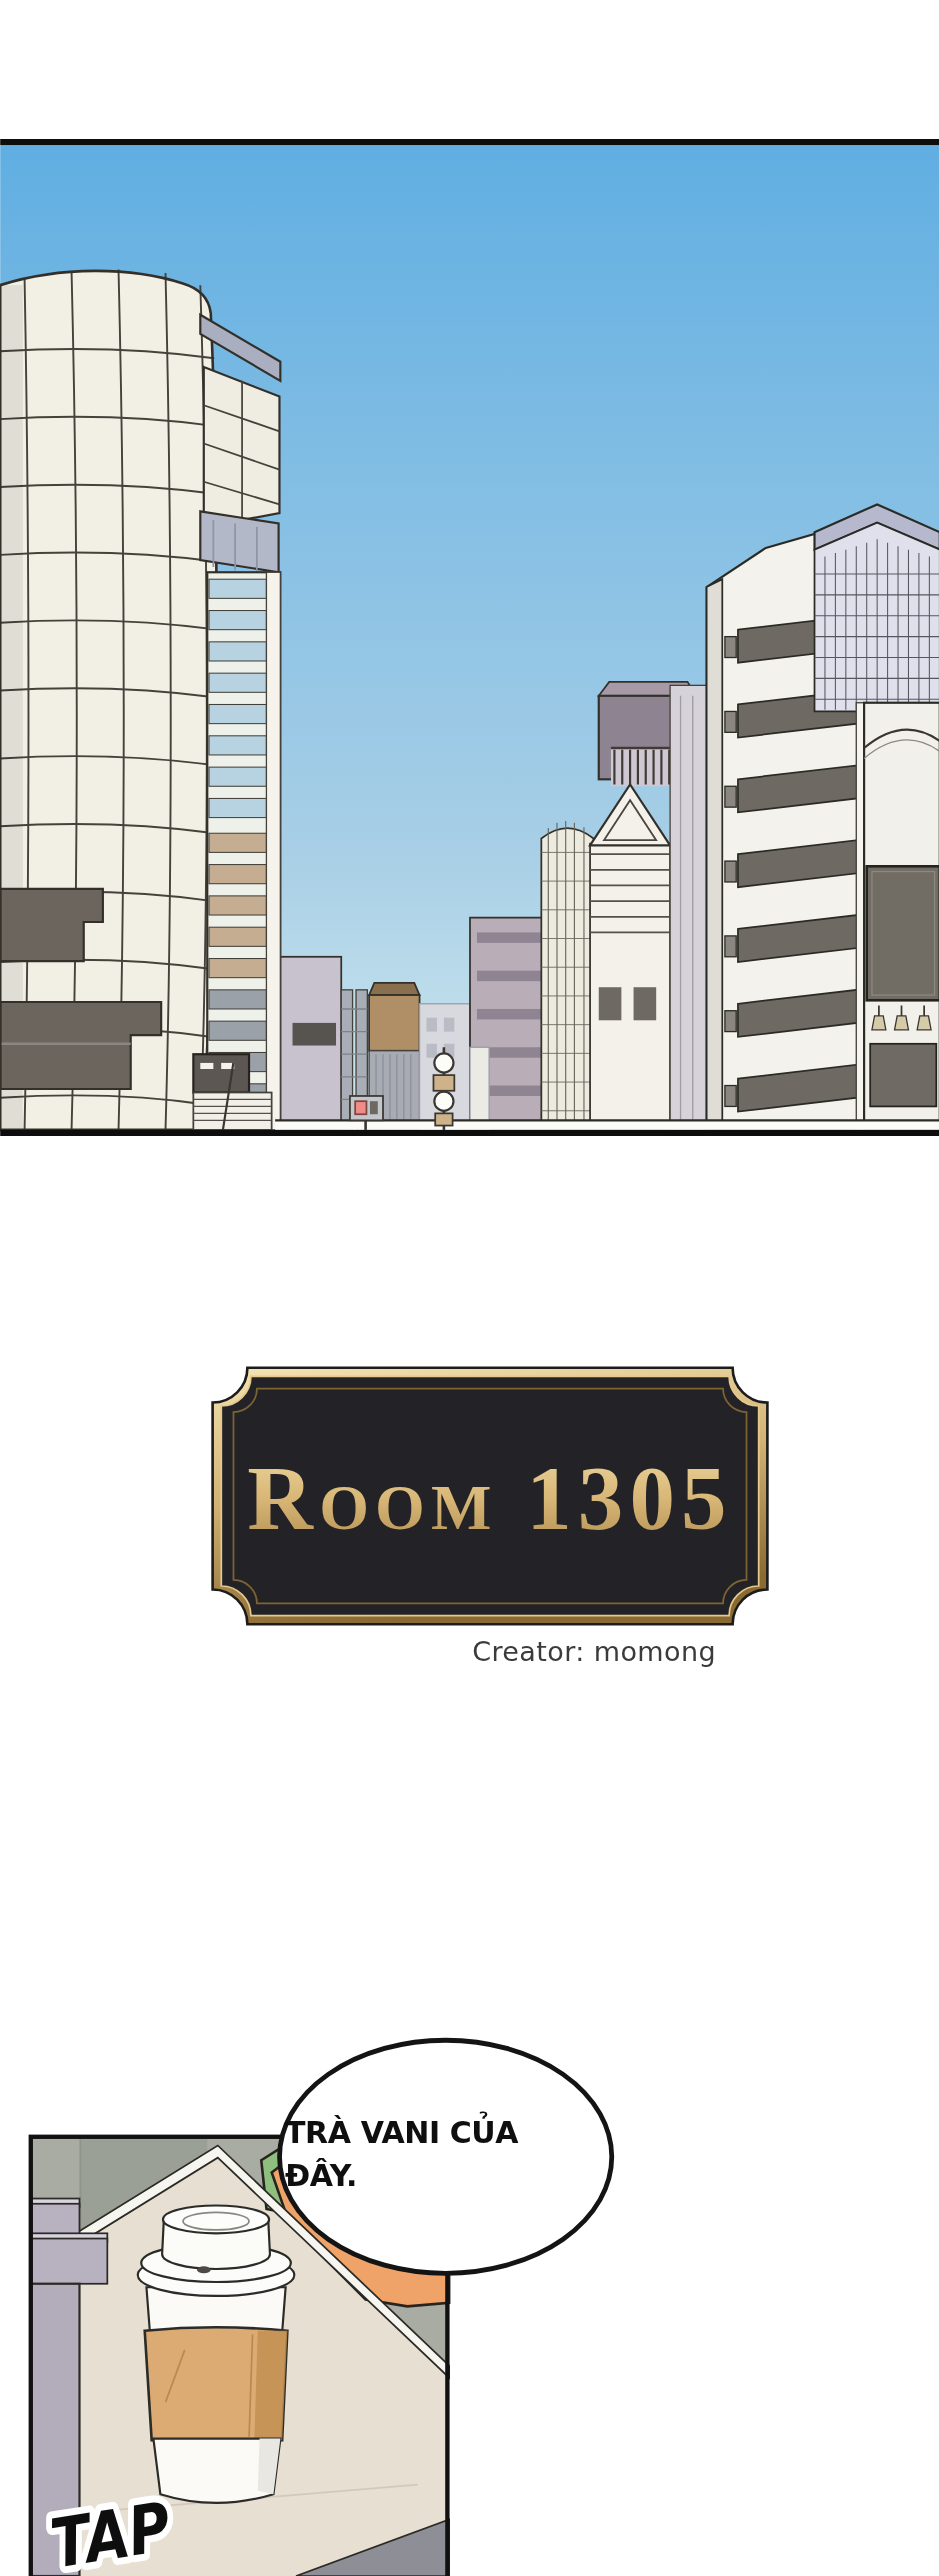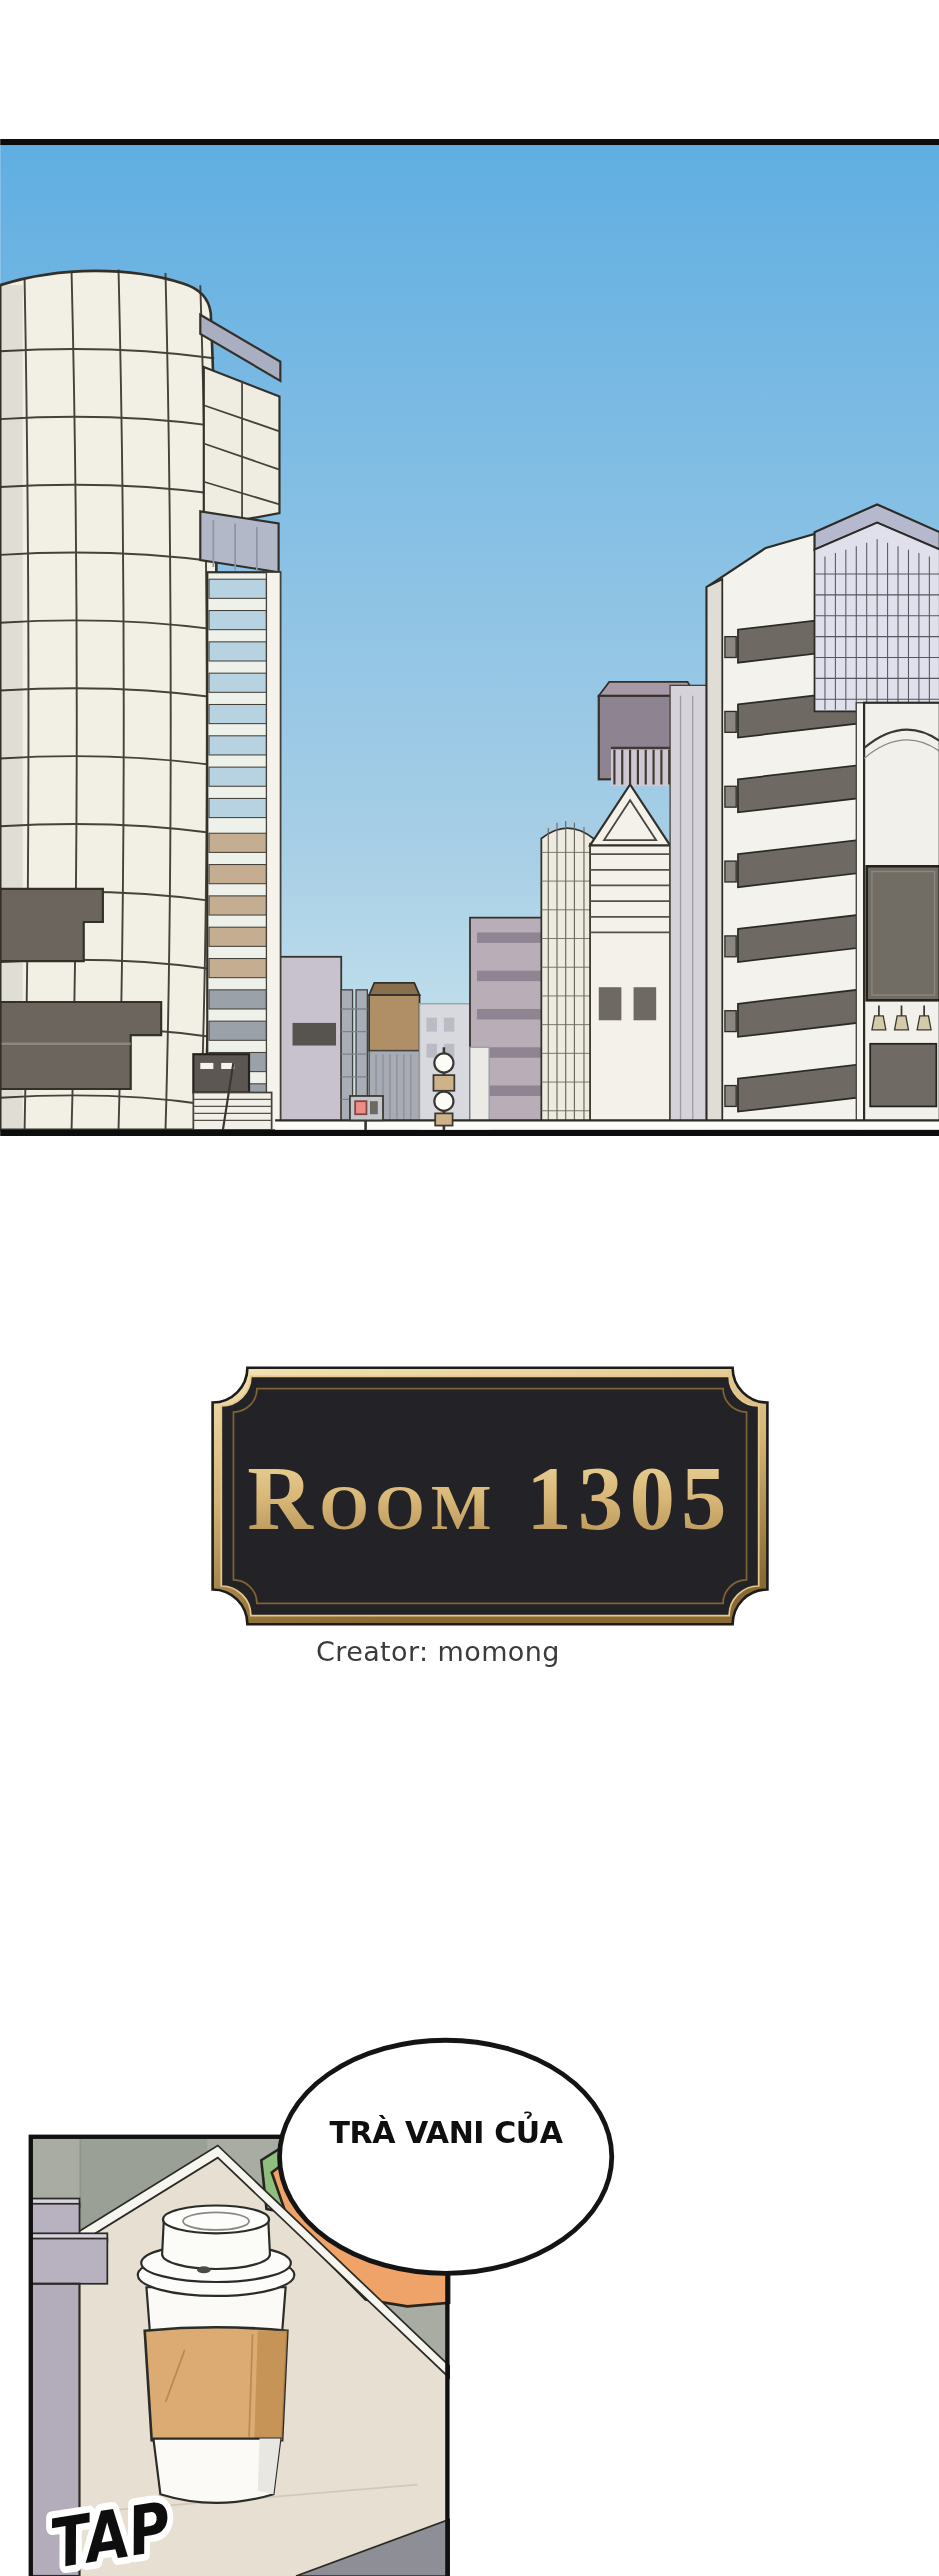--- a/index.html
+++ b/index.html
@@ -9,25 +9,25 @@
   
   #plaque-title{
     left:210px;top:1438px;width:560px;height:122px;line-height:122px;text-align:center;
     font-family:"Liberation Serif","DejaVu Serif",serif;
     font-variant:small-caps;font-weight:700;font-size:91px;letter-spacing:6.1px;
     color:#c9a961;
     background:linear-gradient(180deg,#f0dca6 0%,#d9b878 48%,#a9854a 100%);
     -webkit-background-clip:text;background-clip:text;-webkit-text-fill-color:transparent;
   }
   #creator-credit{
-    left:316px;top:1636px;width:400px;text-align:left;
+    left:316px;top:1636px;width:400px;text-align:right;
     font-size:27px;font-weight:500;letter-spacing:0.4px;color:#3b3b3b;
   }
   #bubble-text{
-    left:285px;top:2111px;width:322px;text-align:center;
+    left:285px;top:2111px;width:322px;
     font-size:30px;line-height:43px;font-weight:700;letter-spacing:-0.4px;color:#0f0f0f;
   }
   svg{display:block;}
 </style>
 </head>
 <body>
 
 <div id="stage">
 
   <svg class="abs" style="left:0;top:139px;" width="940" height="997" viewBox="0 0 1080 1146">
@@ -300,20 +300,21 @@
       </g>
     </g>
 
     <rect x="35" y="255" width="479" height="520" fill="none" stroke="#111111" stroke-width="5"></rect>
 
     <ellipse cx="512" cy="278" rx="191" ry="134" fill="#ffffff" stroke="#141414" stroke-width="5.5"></ellipse>
   </svg>
 
   <div class="abs" id="bubble-text">
     <div>TRÀ VANI CỦA</div>
+    <div>ĐÂY.</div>
   </div>
 
   <svg class="abs" style="left:24.4px;top:2479px;" width="226" height="97" viewBox="0 0 260 112">
     <text x="30" y="92" font-size="78" font-style="italic" font-weight="700" font-family="DejaVu Sans, Liberation Sans, sans-serif" textLength="138" lengthAdjust="spacingAndGlyphs" fill="#0e0e0e" stroke="#ffffff" stroke-width="16" paint-order="stroke" stroke-linejoin="round" transform="rotate(-9 100 60)">TAP</text>
   </svg>
 
 </div>
 
 
 </body></html>

